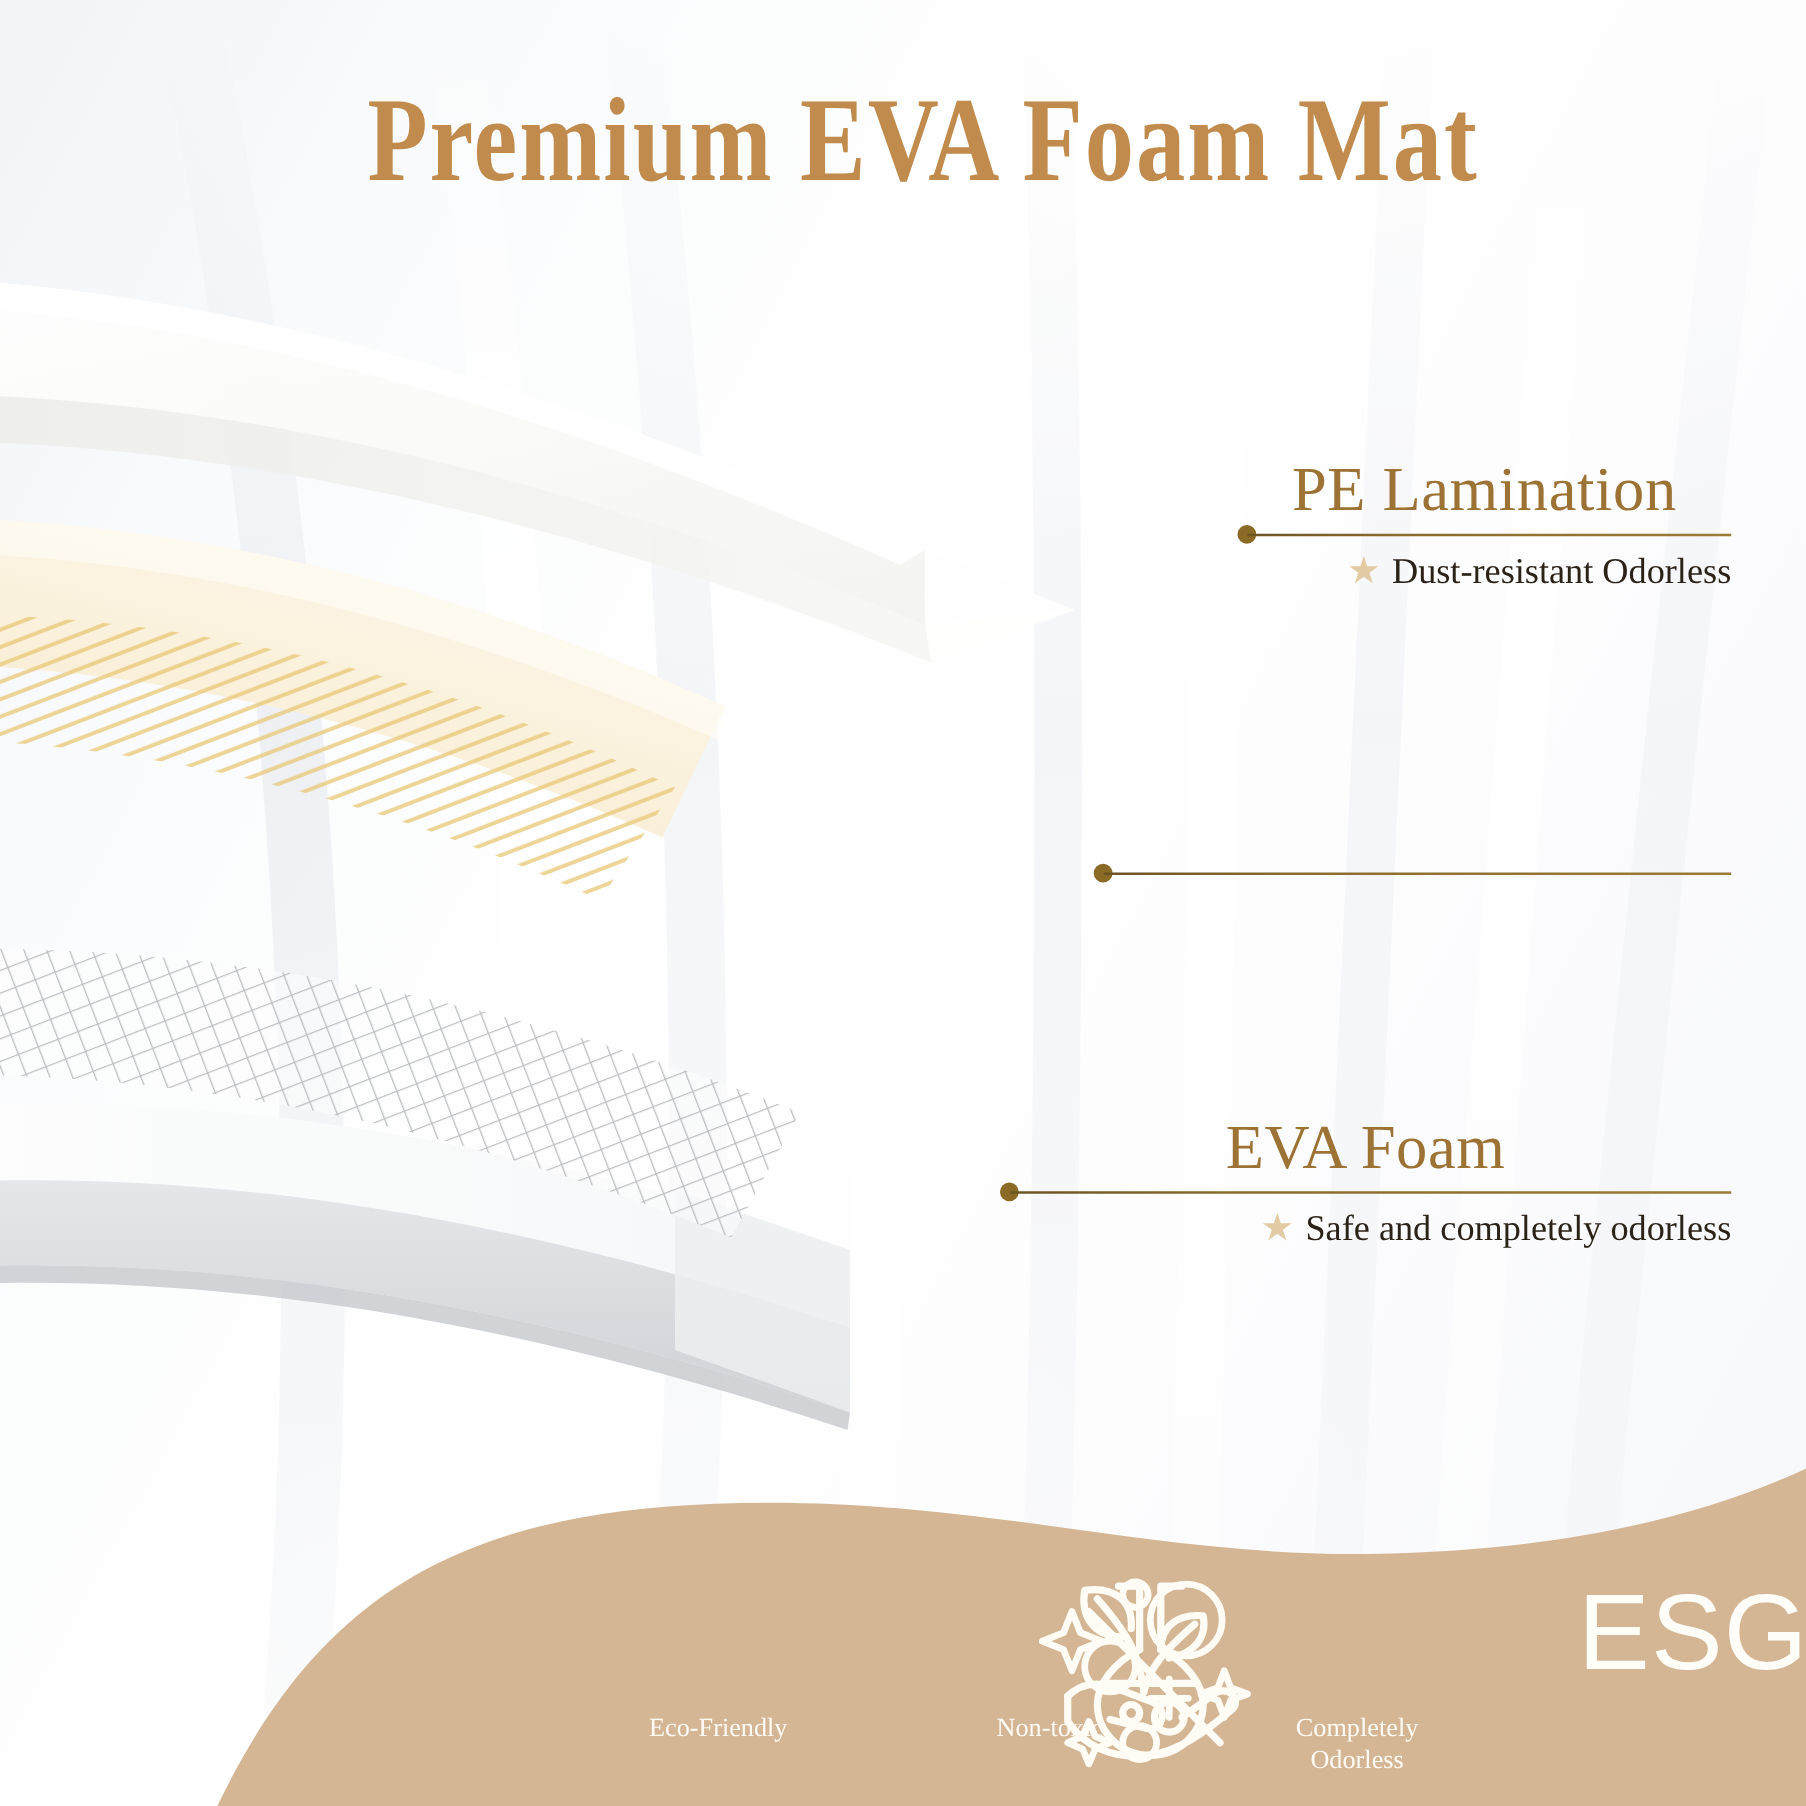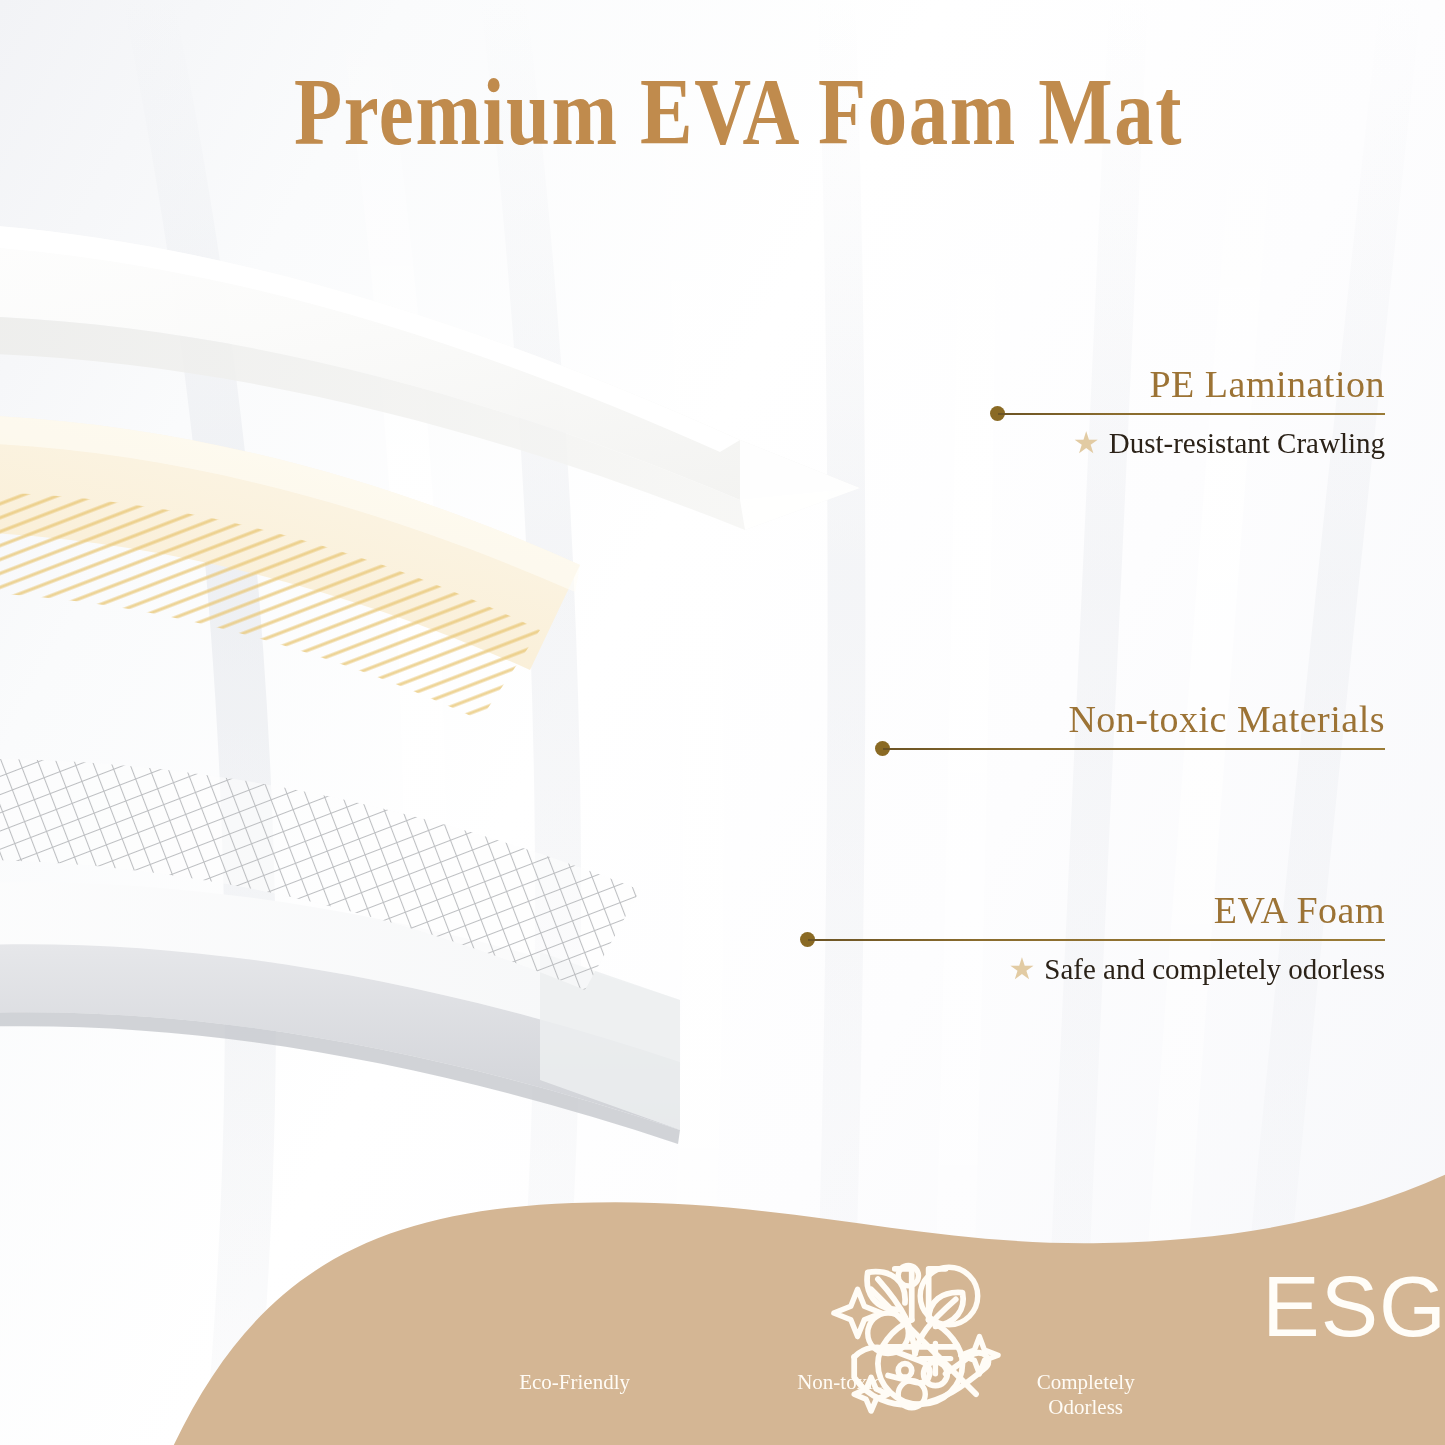--- a/index.html
+++ b/index.html
@@ -32,23 +32,23 @@
     white-space:nowrap;
   }
 
   
   .product{position:absolute;left:-160px;top:200px;width:1120px;height:1010px;}
   .product svg{display:block;width:100%;height:100%;}
 
   
   .callout{position:absolute;}
   .callout .head{
-    font-size:38px;
+    font-size:50px;
     color:#9C7335;
-    text-align:right;
+    text-align:center;
     letter-spacing:.5px;
     white-space:nowrap;
     margin:0 0 6px 0;
   }
   .callout .rule{
     position:relative;
     height:3px;
   }
   .callout .rule .line{
     position:absolute;left:8px;right:0;top:1px;
@@ -220,27 +220,26 @@
     </svg>
   </div>
 
   <div class="callout" style="left:990px;top:362px;width:395px;">
     <div class="head">PE Lamination</div>
     <div class="rule">
       <span class="dot"></span>
       <span class="line"></span>
     </div>
     <div class="subs">
-      <span class="sub"><span class="star">★</span><span>Dust-resistant Crawling</span></span>
+      <span class="sub"><span class="star">★</span><span>Dust-resistant Odorless</span></span>
     </div>
   </div>
 
 
   <div class="callout" style="left:875px;top:697px;width:510px;">
-    <div class="head">Non-toxic Materials</div>
     <div class="rule">
       <span class="dot"></span>
       <span class="line"></span>
     </div>
   </div>
 
   <div class="callout" style="left:800px;top:888px;width:585px;">
     <div class="head">EVA Foam</div>
     <div class="rule">
       <span class="dot"></span>

